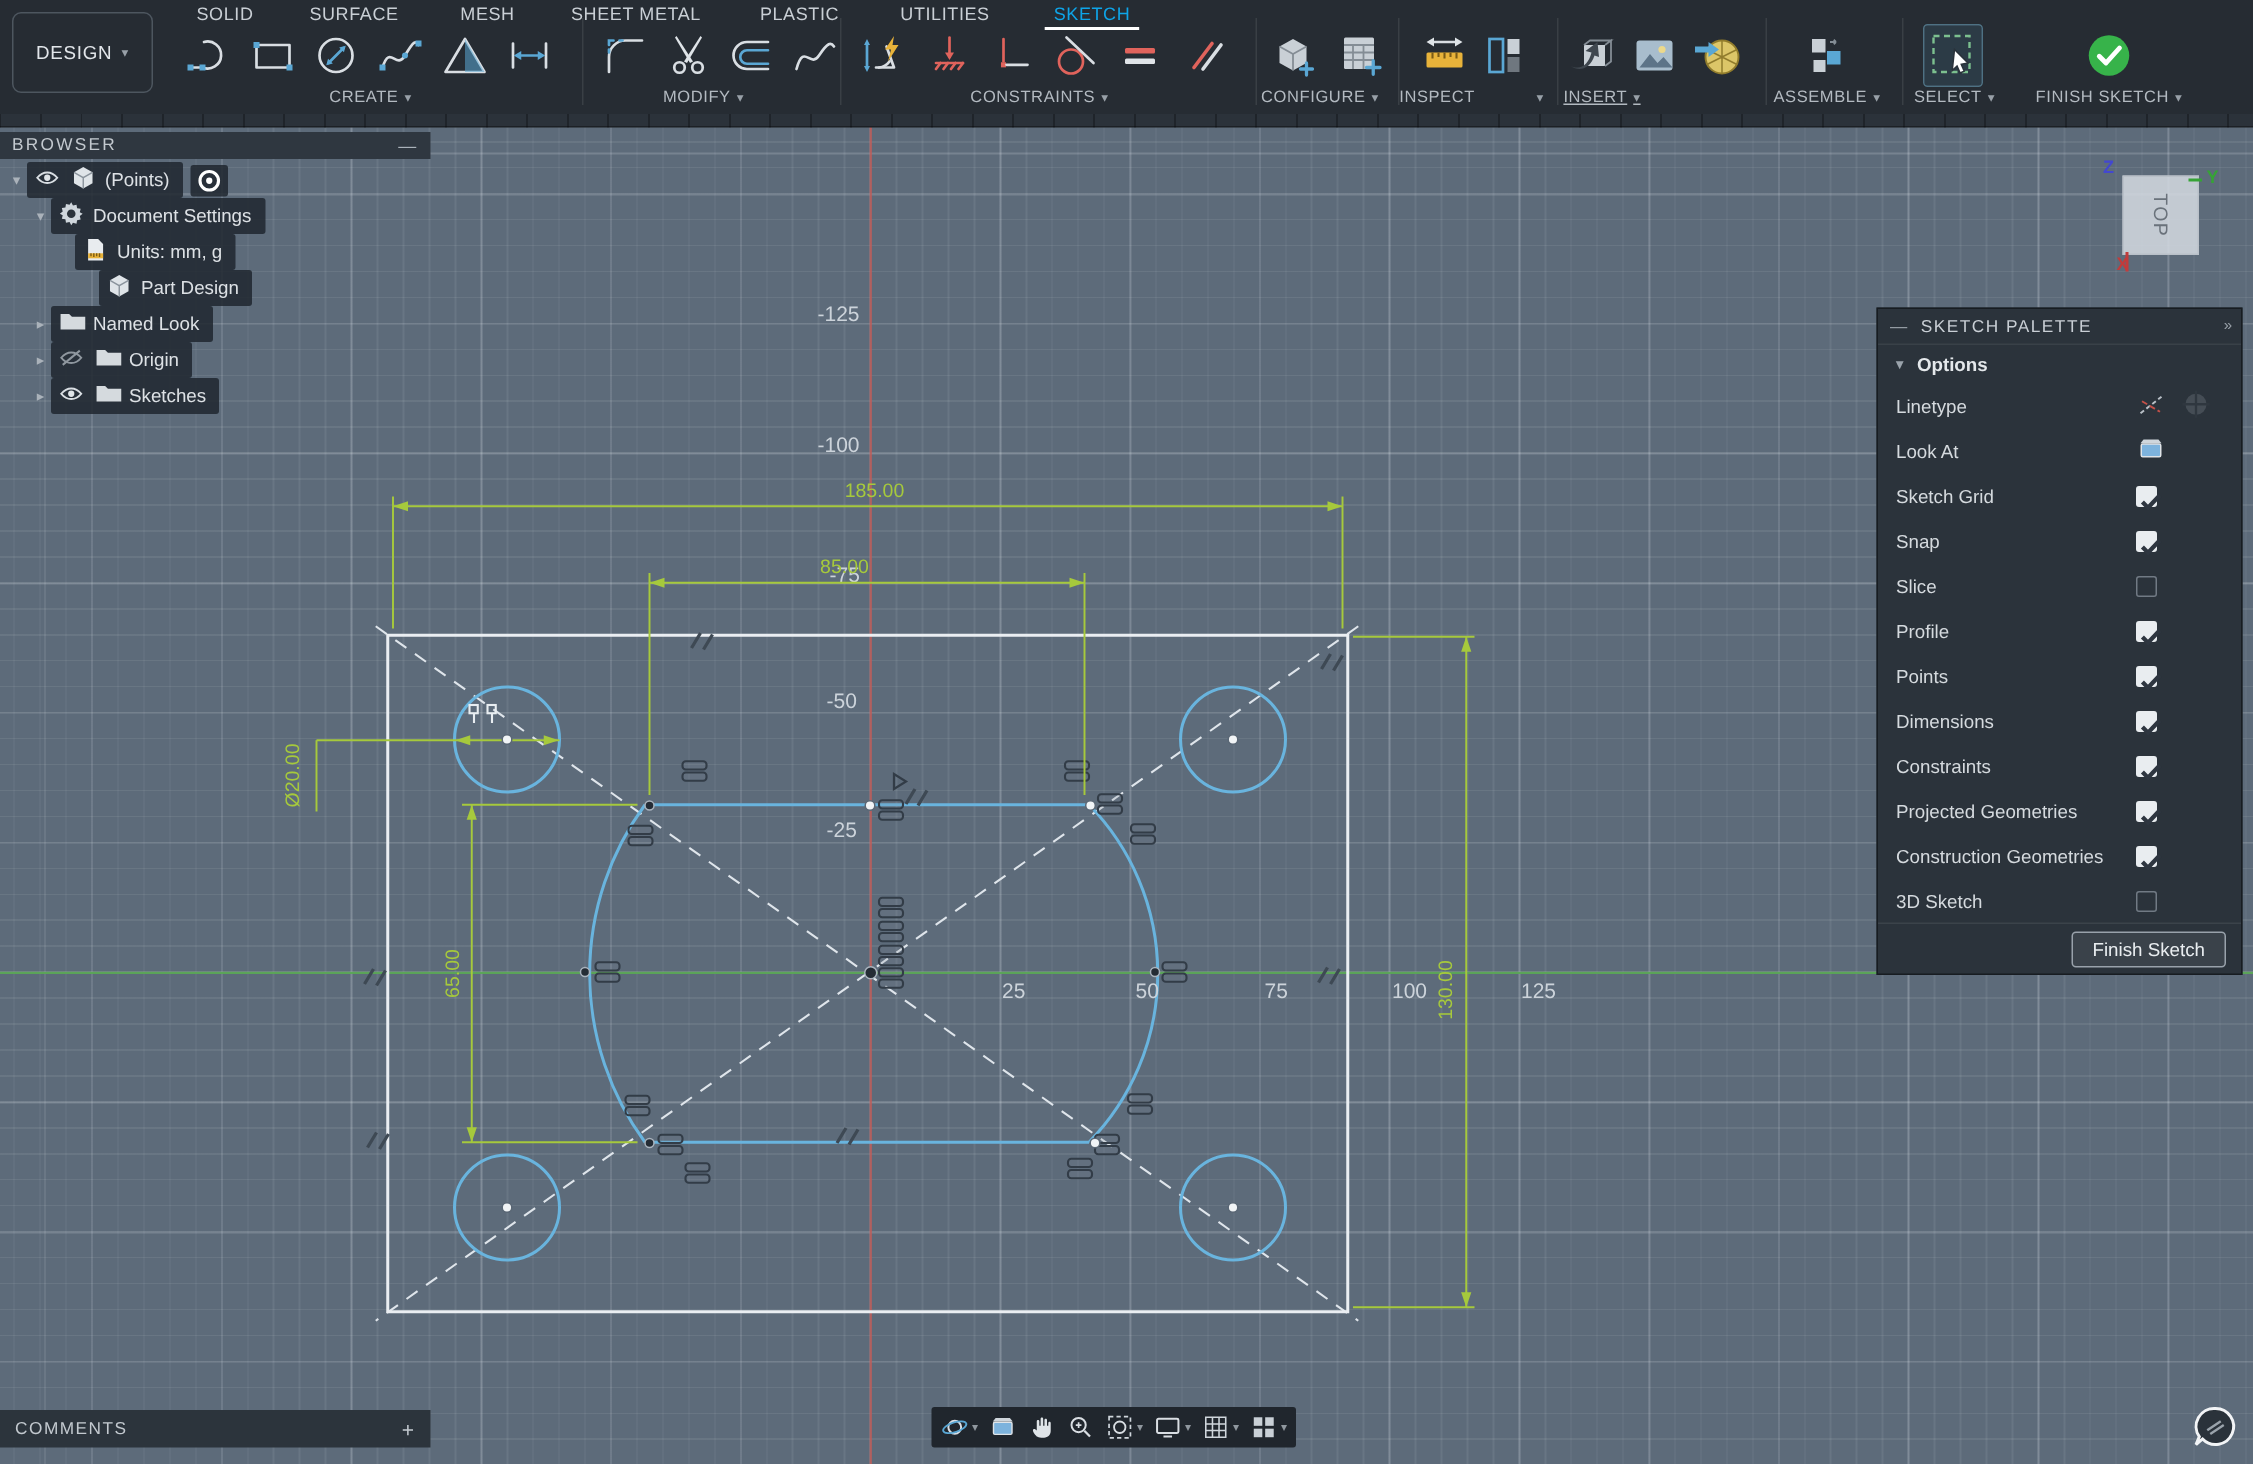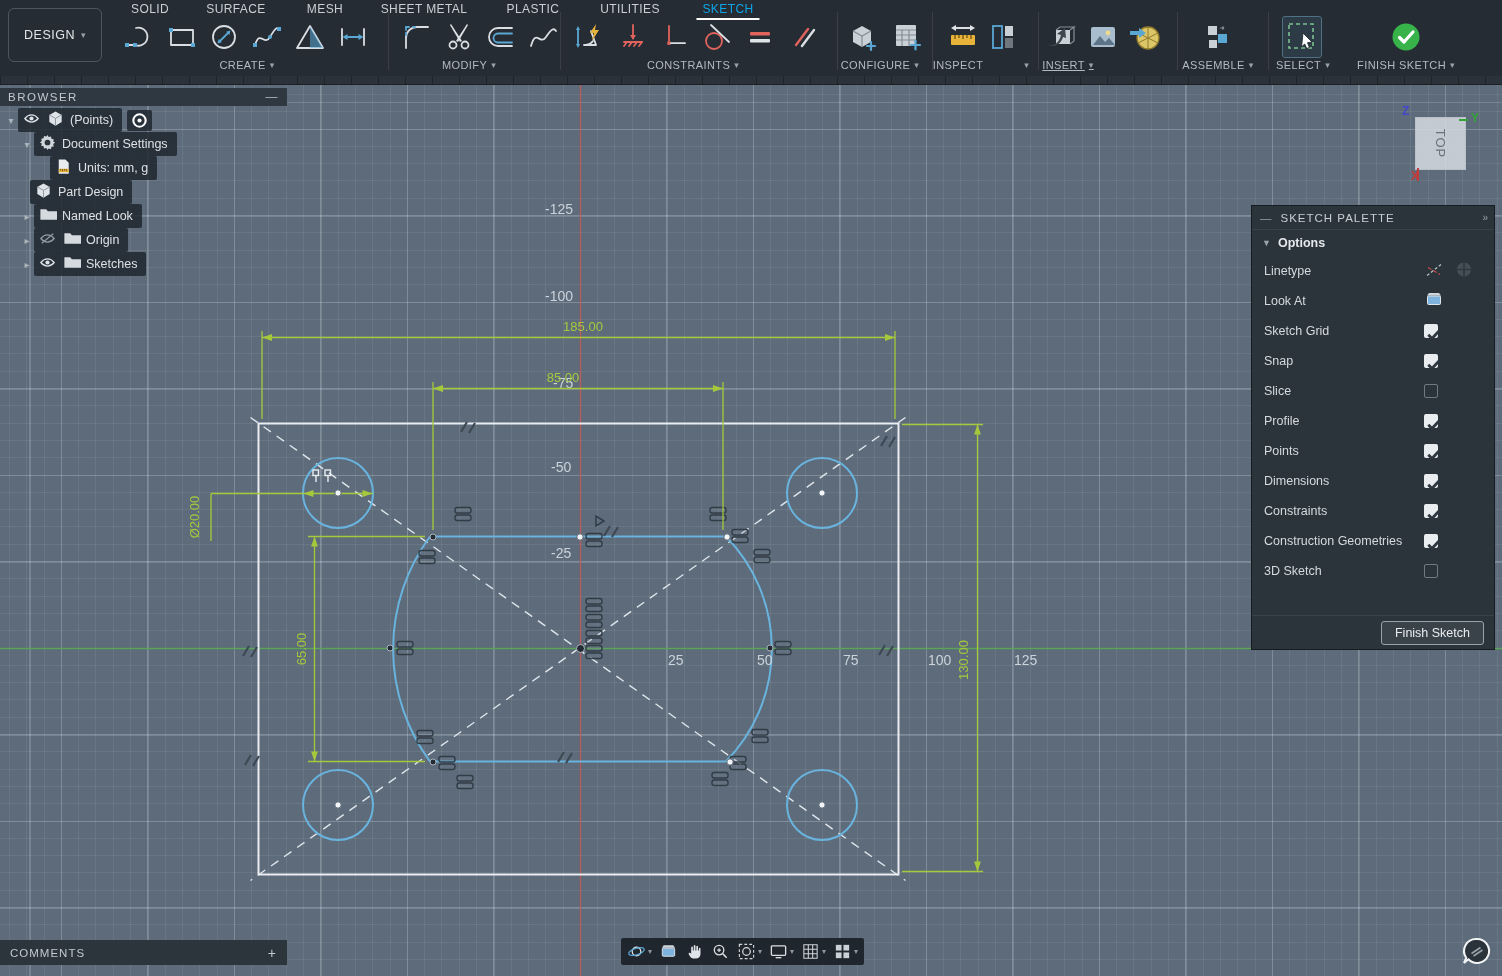--- a/index.html
+++ b/index.html
@@ -549,21 +549,21 @@
           <span class="bchev"></span>
           <span class="bchip">
             <span><svg viewBox="0 0 20 20">
                 <path d="M5 2.5h7l3.5 3.5v11.5H5z" fill="#e8ecef"></path>
                 <rect x="5" y="12.5" width="10.5" height="3.5" fill="#e8b33a"></rect>
                 <path d="M7 12.5v2M9 12.5v2.6M11 12.5v2M13 12.5v2.6" stroke="#7a5b16" stroke-width="1"></path>
               </svg></span>
             <span>Units: mm, g</span>
           </span>
         </div>
-        <div class="brow" style="padding-left: 16px;">
+        <div class="brow" style="padding-left: 52px;">
           <span class="bchev"></span>
           <span class="bchip">
             <span><svg viewBox="0 0 20 20">
                 <path d="M10 2.5l6.5 3.7v7.6L10 17.5l-6.5-3.7V6.2z" fill="#dfe4e8"></path>
                 <path d="M3.5 6.2l6.5 3.7 6.5-3.7M10 9.9v7.6" stroke="#8a939c" stroke-width="1" fill="none"></path>
               </svg></span>
             <span>Part Design</span>
           </span>
         </div>
         <div class="brow" style="padding-left: 20px;">
@@ -685,20 +685,28 @@
         </div>
         <div class="prow">
           <span>Constraints</span>
           <span class="pctrl">
             <span class="cb on"><svg viewBox="0 0 14 14">
                 <path d="M3 7.5l2.6 2.6L11 4.4" stroke="#2e3640" stroke-width="2" fill="none"></path>
               </svg></span>
           </span>
         </div>
         <div class="prow">
+          <span>Projected Geometries</span>
+          <span class="pctrl">
+            <span class="cb on"><svg viewBox="0 0 14 14">
+                <path d="M3 7.5l2.6 2.6L11 4.4" stroke="#2e3640" stroke-width="2" fill="none"></path>
+              </svg></span>
+          </span>
+        </div>
+        <div class="prow">
           <span>Construction Geometries</span>
           <span class="pctrl">
             <span class="cb on"><svg viewBox="0 0 14 14">
                 <path d="M3 7.5l2.6 2.6L11 4.4" stroke="#2e3640" stroke-width="2" fill="none"></path>
               </svg></span>
           </span>
         </div>
         <div class="prow">
           <span>3D Sketch</span>
           <span class="pctrl">

